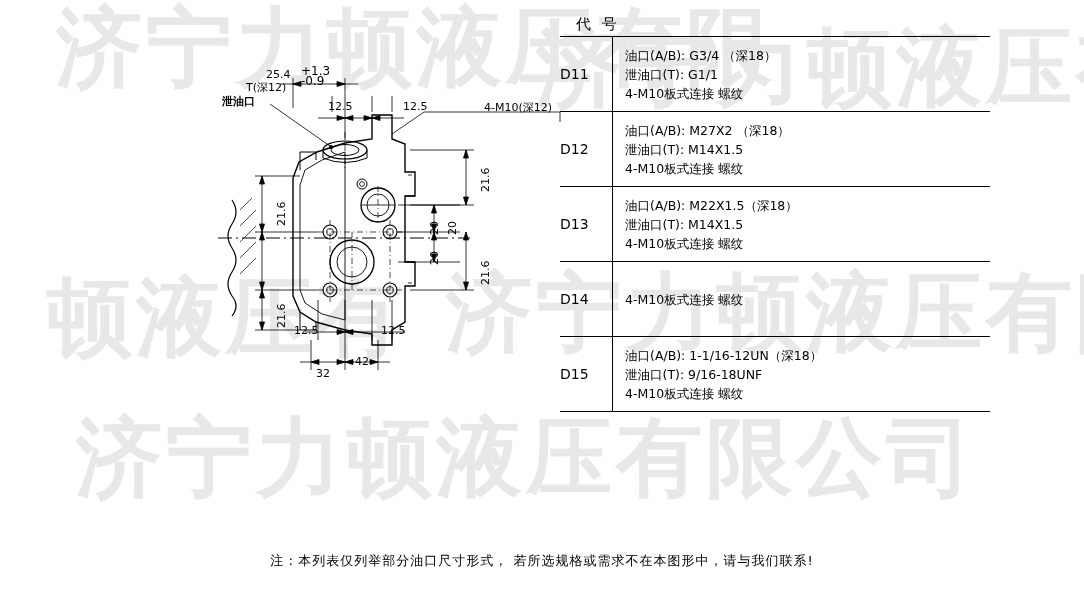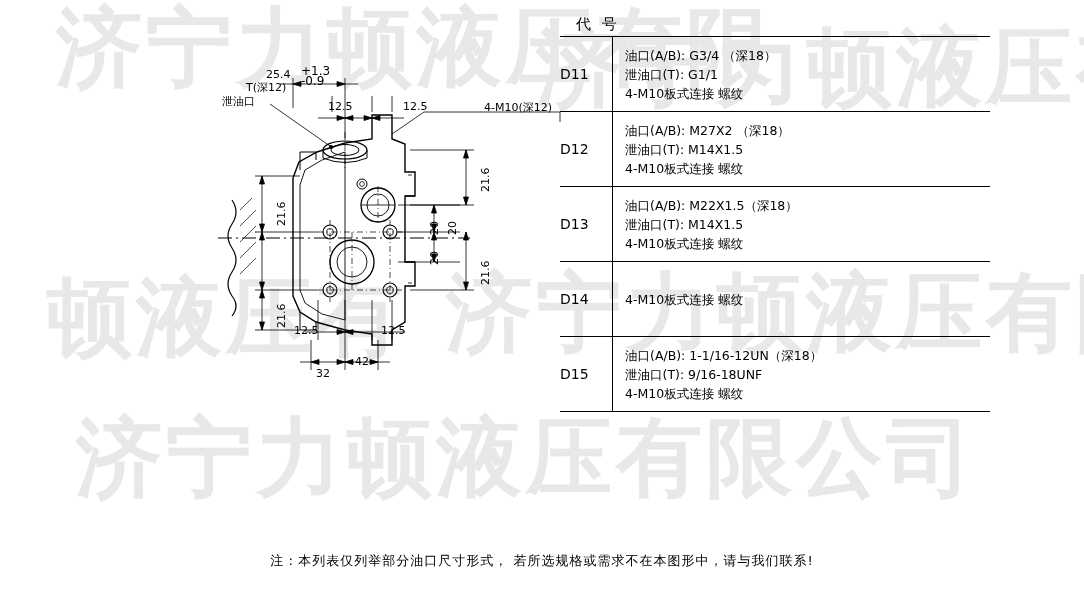--- a/index.html
+++ b/index.html
@@ -298,21 +298,21 @@
     </g>
 
     <g stroke-width="0.8">
       <line x1="480" y1="112" x2="560" y2="112"></line>
       <line x1="560" y1="112" x2="560" y2="122"></line>
     </g>
   </g>
 </svg>
 
 <div class="lbl" style="left:222px; top:80px;margin-left:24px;">T(深12)</div>
-<div class="lbl" style="left:222px; top:94px;">泄油口</div>
+<div class="lbl" style="left:222px; top:94px;font-weight:bold;">泄油口</div>
 
 <div class="lbl" style="left:266px; top:68px;">25.4</div>
 <div class="lbl small" style="left:301px; top:64px;">+1.3</div>
 <div class="lbl small" style="left:301px; top:74px;">-0.9</div>
 
 <div class="lbl" style="left:328px; top:100px;">12.5</div>
 <div class="lbl" style="left:403px; top:100px;">12.5</div>
 
 <div class="lbl" style="left:484px; top:100px;"></div>
 <div class="lbl" style="left:484px; top:100px;">4-M10(深12)</div>

